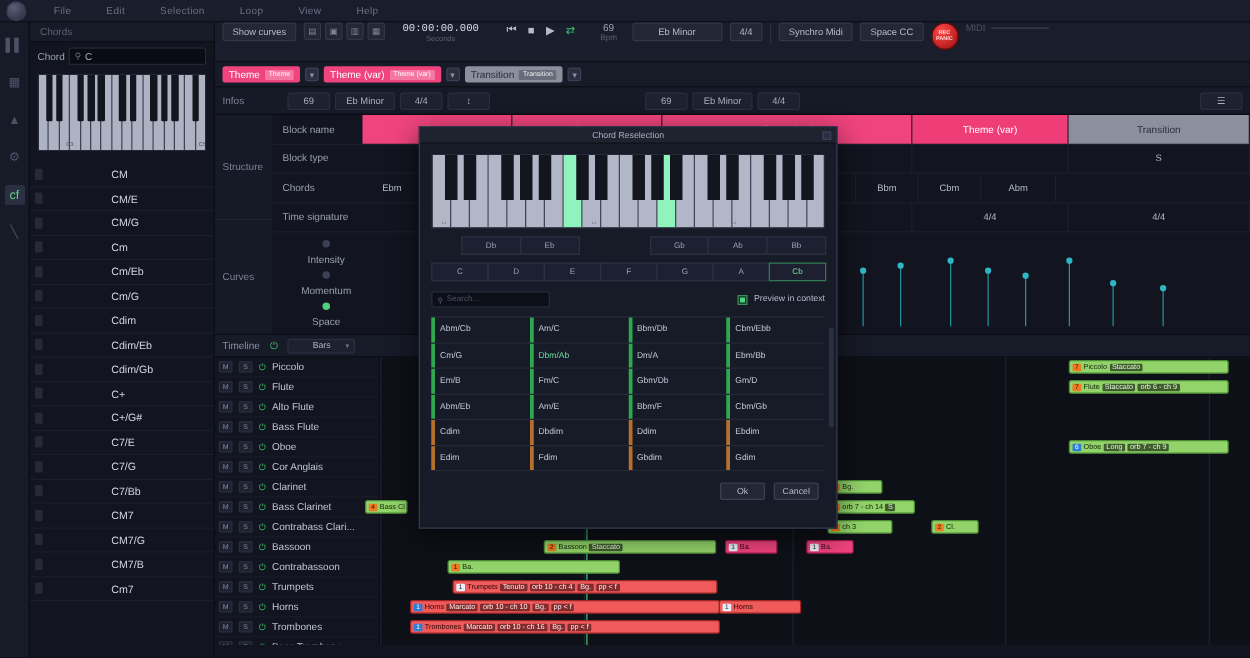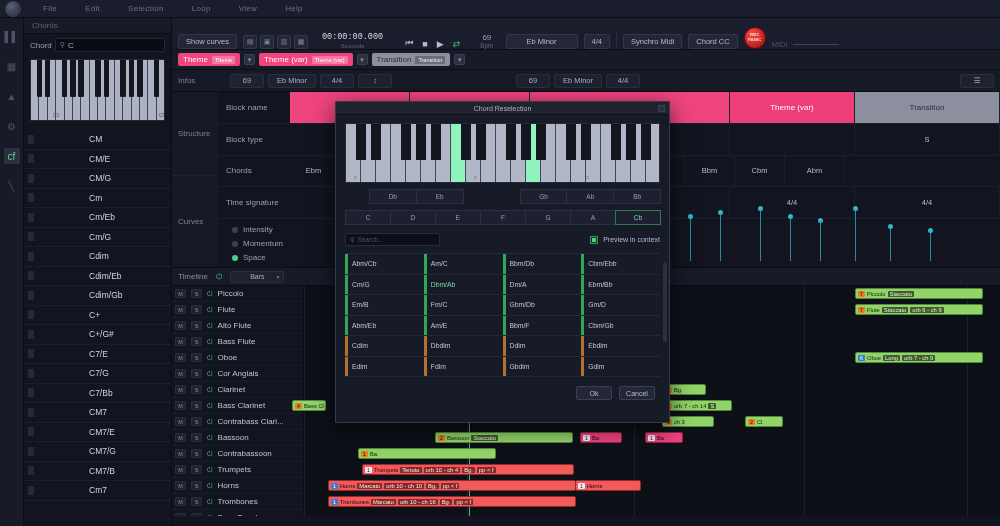--- a/index.html
+++ b/index.html
@@ -72,21 +72,21 @@
     border-bottom: 1px solid #1b1e2b; font-size: 8.5px; color: #d2d6e2;
   }
   .cp-row .grip { width: 6px; height: 9px; background: #262a38; margin: 0 6px 0 4px; border-radius: 1px; flex:none; }
   .cp-row .nm { padding-left: 4px; margin-left: 45px; }
 
   
   .main { position: absolute; left: 172px; top: 18px; width: 828px; height: 508px; background: #12141f; }
 
   
   .toolbar {
-    height: 32px; background: #1a1d2b; display: flex; align-items: flex-end;
+    height: 32px; background: #1a1d2b; display: flex; align-items: flex-start;
     border-bottom: 1px solid #0b0d14; padding: 0 6px; gap: 6px;
   }
   .btn {
     height: 15px; padding: 0 7px; background: #232736; border: 1px solid #323748;
     border-radius: 2px; font-size: 7.5px; color: #b6bccc; display: flex;
     align-items: center; justify-content: center; white-space: nowrap;
   }
   .sqbtn {
     width: 14px; height: 14px; background: #232736; border: 1px solid #323748;
     border-radius: 2px; display: flex; align-items: center; justify-content: center;
@@ -137,21 +137,21 @@
   .srow { height: 33px; display: flex; align-items: center; border-bottom: 1px solid #1b1f2d; }
   .srow .rlab { width: 72px; font-size: 8px; color: #9aa0b2; padding-left: 8px; }
   .srow .rcells { flex: 1; display: flex; height: 100%; }
   .cell { border-right: 1px solid #1b1f2d; display: flex; align-items: center; justify-content: center; font-size: 7.5px; color: #b6bccc; }
   .blockname { color: #fff; font-size: 8px; }
   .bn-pink { background: #f0447e; }
   .bn-pink2 { background: #ef3d78; }
   .bn-gray { background: #8c909e; color: #2b2e3b; }
   .curverow { flex: 1; display: flex; }
   .curve-opts { width: 72px; padding: 6px 0 0 14px; }
-  .copt { display: flex; align-items: center; gap: 5px; font-size: 8px; color: #9aa0b2; margin-bottom: 5px; }
+  .copt { display: flex; align-items: center; gap: 5px; font-size: 8px; color: #9aa0b2; margin-bottom: 5px; flex-direction: column; }
   .dot { width: 6px; height: 6px; border-radius: 50%; background: #3b4154; }
   .dot.on { background: #4ed07f; }
   .curve-canvas { flex: 1; position: relative; }
   .stem { position: absolute; width: 1px; background: #1f8f9b; bottom: 6px; }
   .stemdot { position: absolute; width: 5px; height: 5px; border-radius: 50%; background: #2fb6c4; }
 
   
   .tlhead { height: 18px; display: flex; align-items: center; background: #171a27; border-bottom: 1px solid #0b0d14; }
   .tlhead .t1 { width: 44px; font-size: 8px; color: #8a90a4; padding-left: 6px; }
   .tlhead .clk { color: #3fbf6f; font-size: 8px; margin-right: 8px; }
@@ -341,24 +341,20 @@
         <div class="cp-row">
           <span class="grip"></span>
           <span class="nm">C7/Bb</span>
         </div>
         <div class="cp-row">
           <span class="grip"></span>
           <span class="nm">CM7</span>
         </div>
         <div class="cp-row">
           <span class="grip"></span>
-          <span class="nm">CM7/E</span>
-        </div>
-        <div class="cp-row">
-          <span class="grip"></span>
           <span class="nm">CM7/G</span>
         </div>
         <div class="cp-row">
           <span class="grip"></span>
           <span class="nm">CM7/B</span>
         </div>
         <div class="cp-row">
           <span class="grip"></span>
           <span class="nm">Cm7</span>
         </div>
@@ -386,21 +382,21 @@
         <span class="loop">⇄</span>
       </div>
       <div class="bpm">
         <div class="v">69</div>
         <div class="l">Bpm</div>
       </div>
       <div class="btn wide">Eb Minor</div>
       <div class="btn">4/4</div>
       <div class="sep"></div>
       <div class="btn">Synchro Midi</div>
-      <div class="btn">Chord CC</div>
+      <div class="btn">Space CC</div>
       <div class="recpanic">
         <span>REC</span>
         <span>PANIC</span>
       </div>
       <div class="midilbl">
         <span>MIDI</span>
         <span class="midiline"></span>
       </div>
     </div>
 

